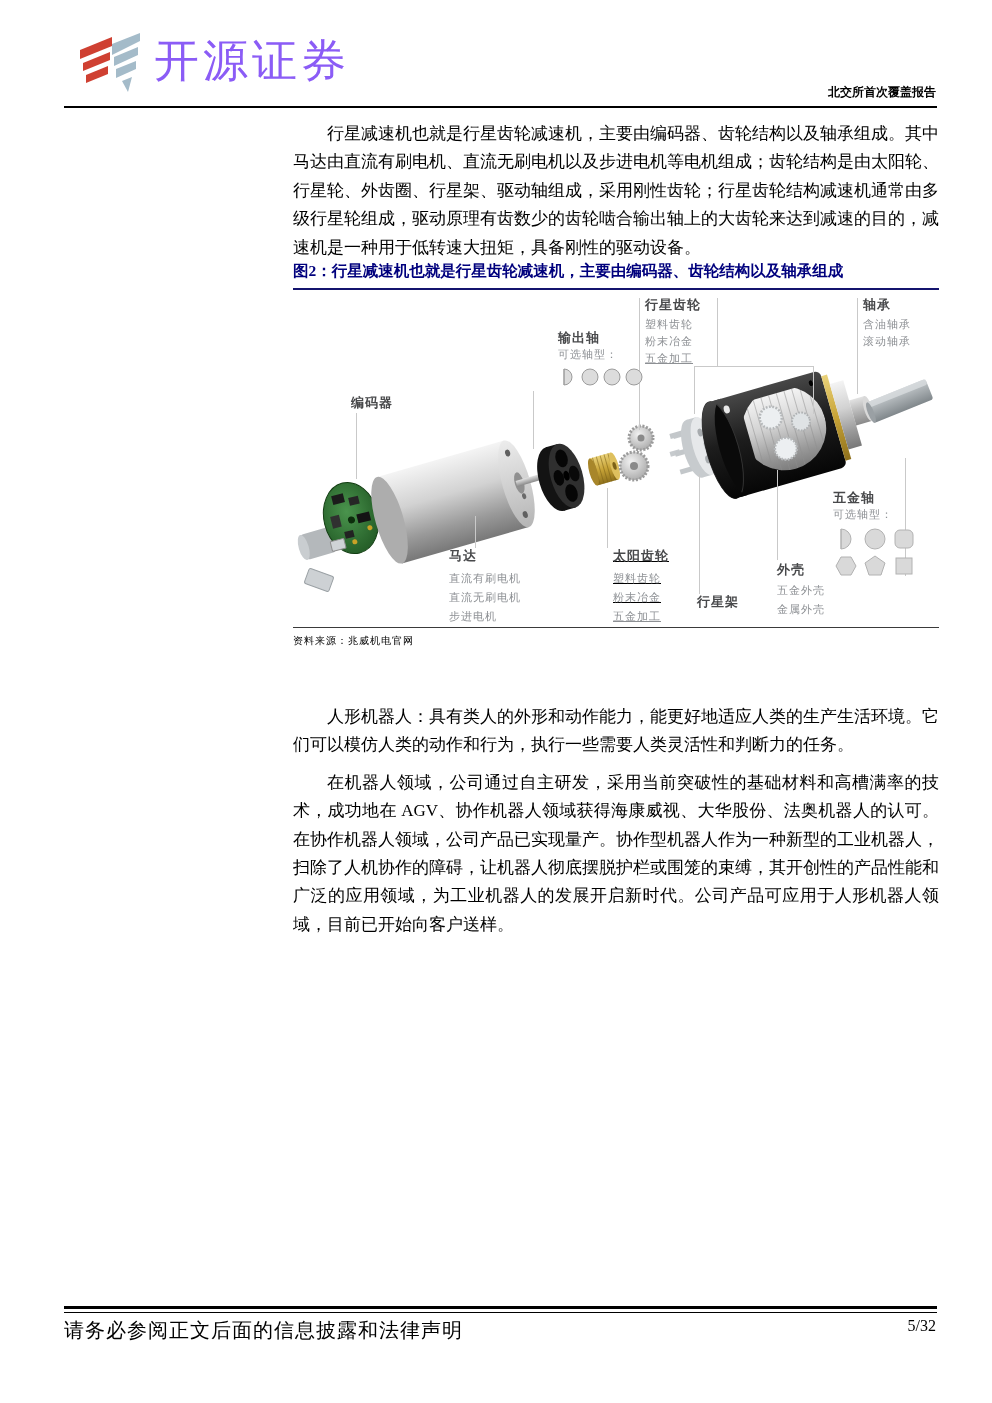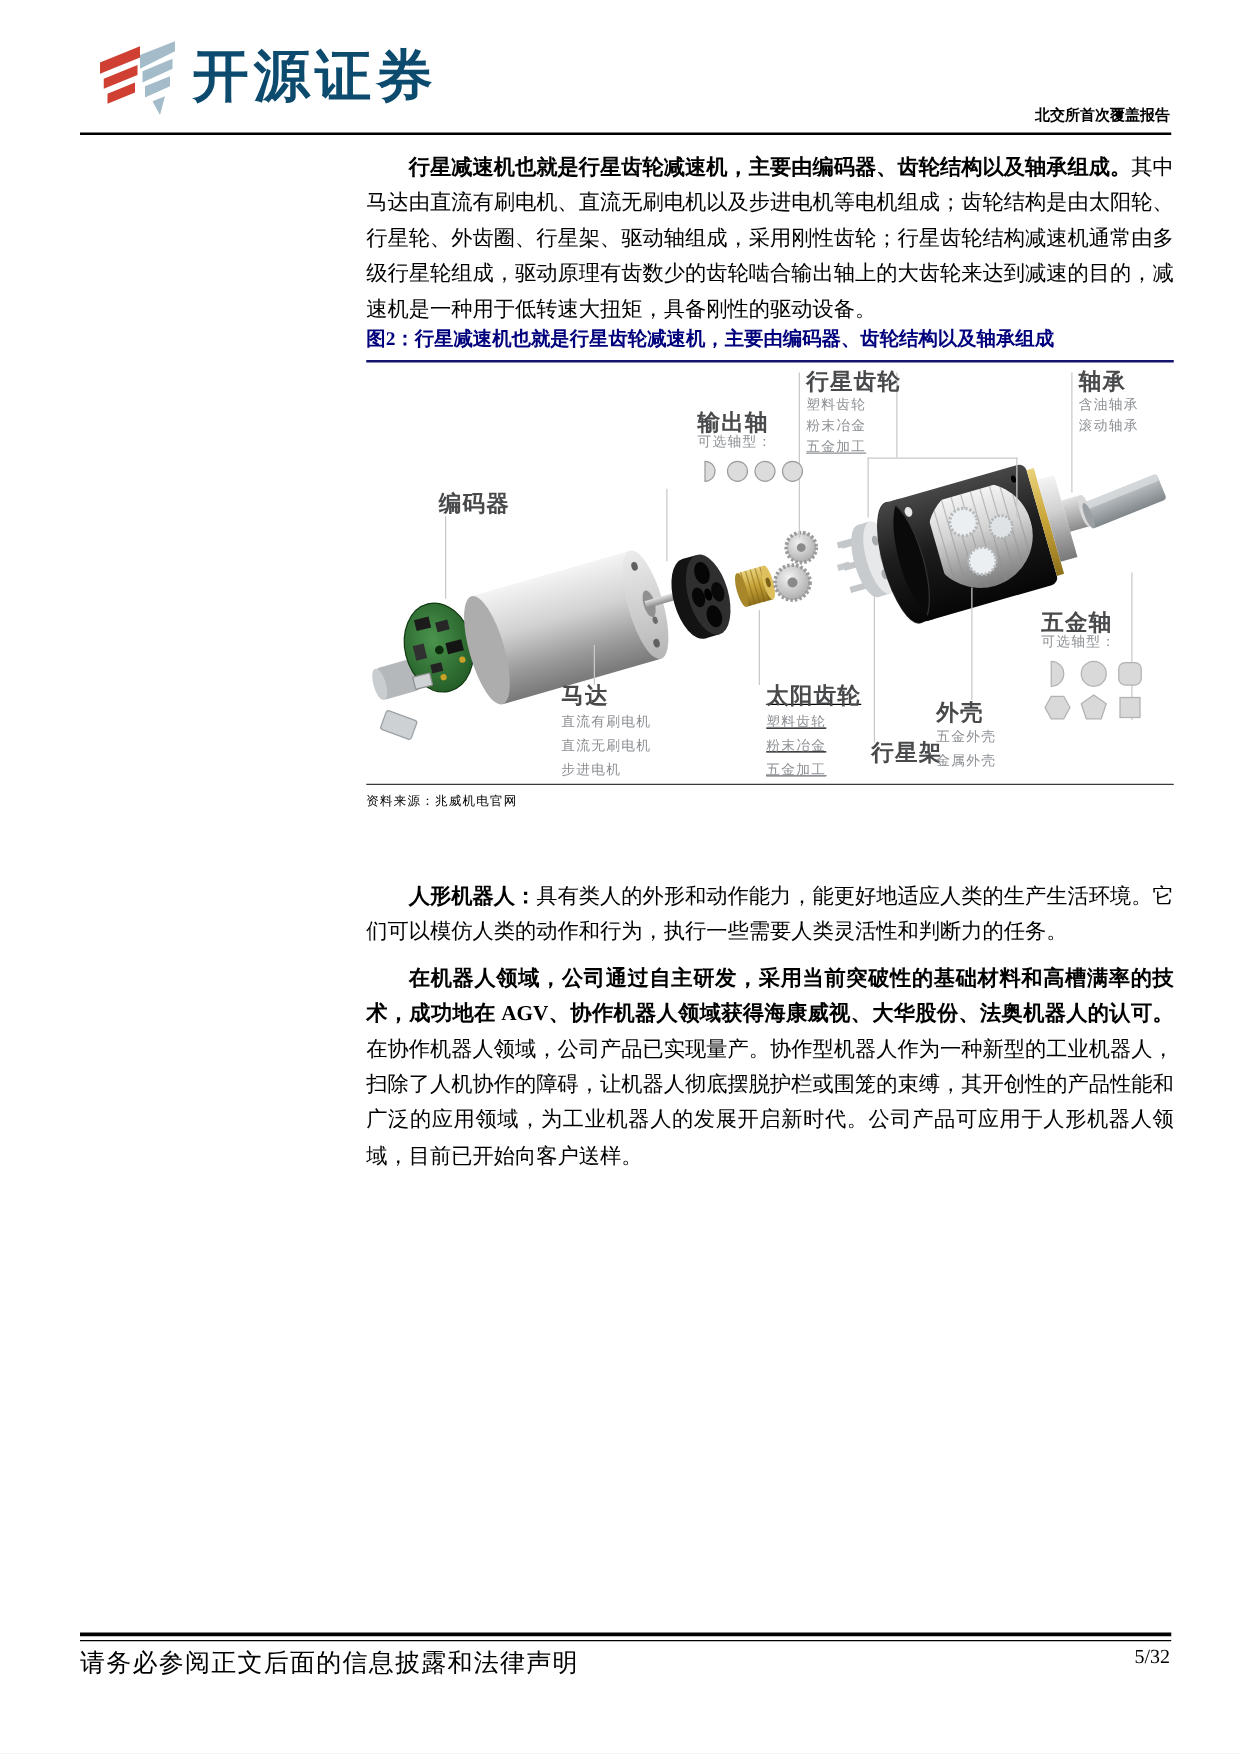--- a/index.html
+++ b/index.html
@@ -2,39 +2,39 @@
 <html><head>
 <meta charset="utf-8">
 <style>
   html,body{margin:0;padding:0;background:#e8e8e8;}
   .page{position:relative;width:992px;height:1403px;background:#fff;margin:0 auto;overflow:hidden;
         font-family:"Liberation Serif","DejaVu Serif",serif;color:#000;}
   .abs{position:absolute;}
 
   
   .logo{left:78px;top:30px;display:flex;align-items:flex-start;}
-  .brand{font-family:"Liberation Sans","DejaVu Sans",sans-serif;font-weight:700;font-size:45px;
-         letter-spacing:4px;color:#0c4a6e;line-height:62px;margin-left:10px;}
+  .brand{font-family:"Liberation Sans","DejaVu Sans",sans-serif;font-weight:400;font-size:45px;
+         letter-spacing:4px;color:#8b5cf6;line-height:62px;margin-left:10px;}
   .report-type{right:56px;top:84px;font-size:12px;font-weight:bold;}
   .header-rule{left:64px;top:106px;width:873px;border-top:2px solid #000;height:0;}
 
   
   .col{left:293px;width:646px;}
   .para{font-size:17px;line-height:28.4px;text-align:justify;text-indent:2em;margin:0 0 9px 0;}
-  .para b{font-weight:bold;}
+  .para b{font-weight:normal;}
 
   
   .fig-caption{left:293px;top:261px;width:646px;font-size:15.5px;font-weight:bold;color:#00007d;}
   .cap-rule{left:293px;top:288px;width:646px;border-top:2px solid #14146e;height:0;}
   .figure{left:293px;top:292px;width:646px;height:334px;background:#fff;}
   .fig-bottom-rule{left:293px;top:627px;width:646px;border-top:1px solid #3a3a3a;height:0;}
   .source{left:293px;top:634px;font-size:10px;letter-spacing:1px;}
 
   .fl{position:absolute;font-family:"Liberation Sans","DejaVu Sans",sans-serif;white-space:nowrap;}
-  .fl-t{font-size:18px;font-weight:bold;color:#48494b;letter-spacing:1px;line-height:16px;}
+  .fl-t{font-size:13px;font-weight:bold;color:#48494b;letter-spacing:1px;line-height:16px;}
   .fl-s{font-size:11px;color:#8d9094;line-height:17px;letter-spacing:1px;}
   .fl-s.u{text-decoration:underline;}
   .lh18 .fl-s{line-height:19px;}
   .cline{position:absolute;width:1px;background:#c9c9c9;}
   .hline{position:absolute;height:1px;background:#c9c9c9;}
   .shape-row{margin-top:4px;}
 
   
   .footer-rule1{left:64px;top:1306px;width:873px;border-top:3px solid #000;height:0;}
   .footer-rule2{left:64px;top:1312px;width:873px;border-top:1px solid #000;height:0;}
@@ -287,21 +287,21 @@
       <div style="height:5px"></div>
       <div class="fl-s">塑料齿轮</div>
       <div class="fl-s">粉末冶金</div>
       <div class="fl-s u">五金加工</div>
     </div>
 
     <div class="fl" style="left:404px;top:302px;">
       <div class="fl-t">行星架</div>
     </div>
 
-    <div class="fl lh18" style="left:456px;top:270px;">
+    <div class="fl lh18" style="left:484px;top:270px;">
       <div class="fl-t">外壳</div>
       <div style="height:3px"></div>
       <div class="fl-s">五金外壳</div>
       <div class="fl-s">金属外壳</div>
     </div>
 
     <div class="fl" style="left:540px;top:198px;">
       <div class="fl-t">五金轴</div>
       <div class="fl-s">可选轴型：</div>
       <svg class="shape-row" width="86" height="54" viewBox="0 0 86 54">

